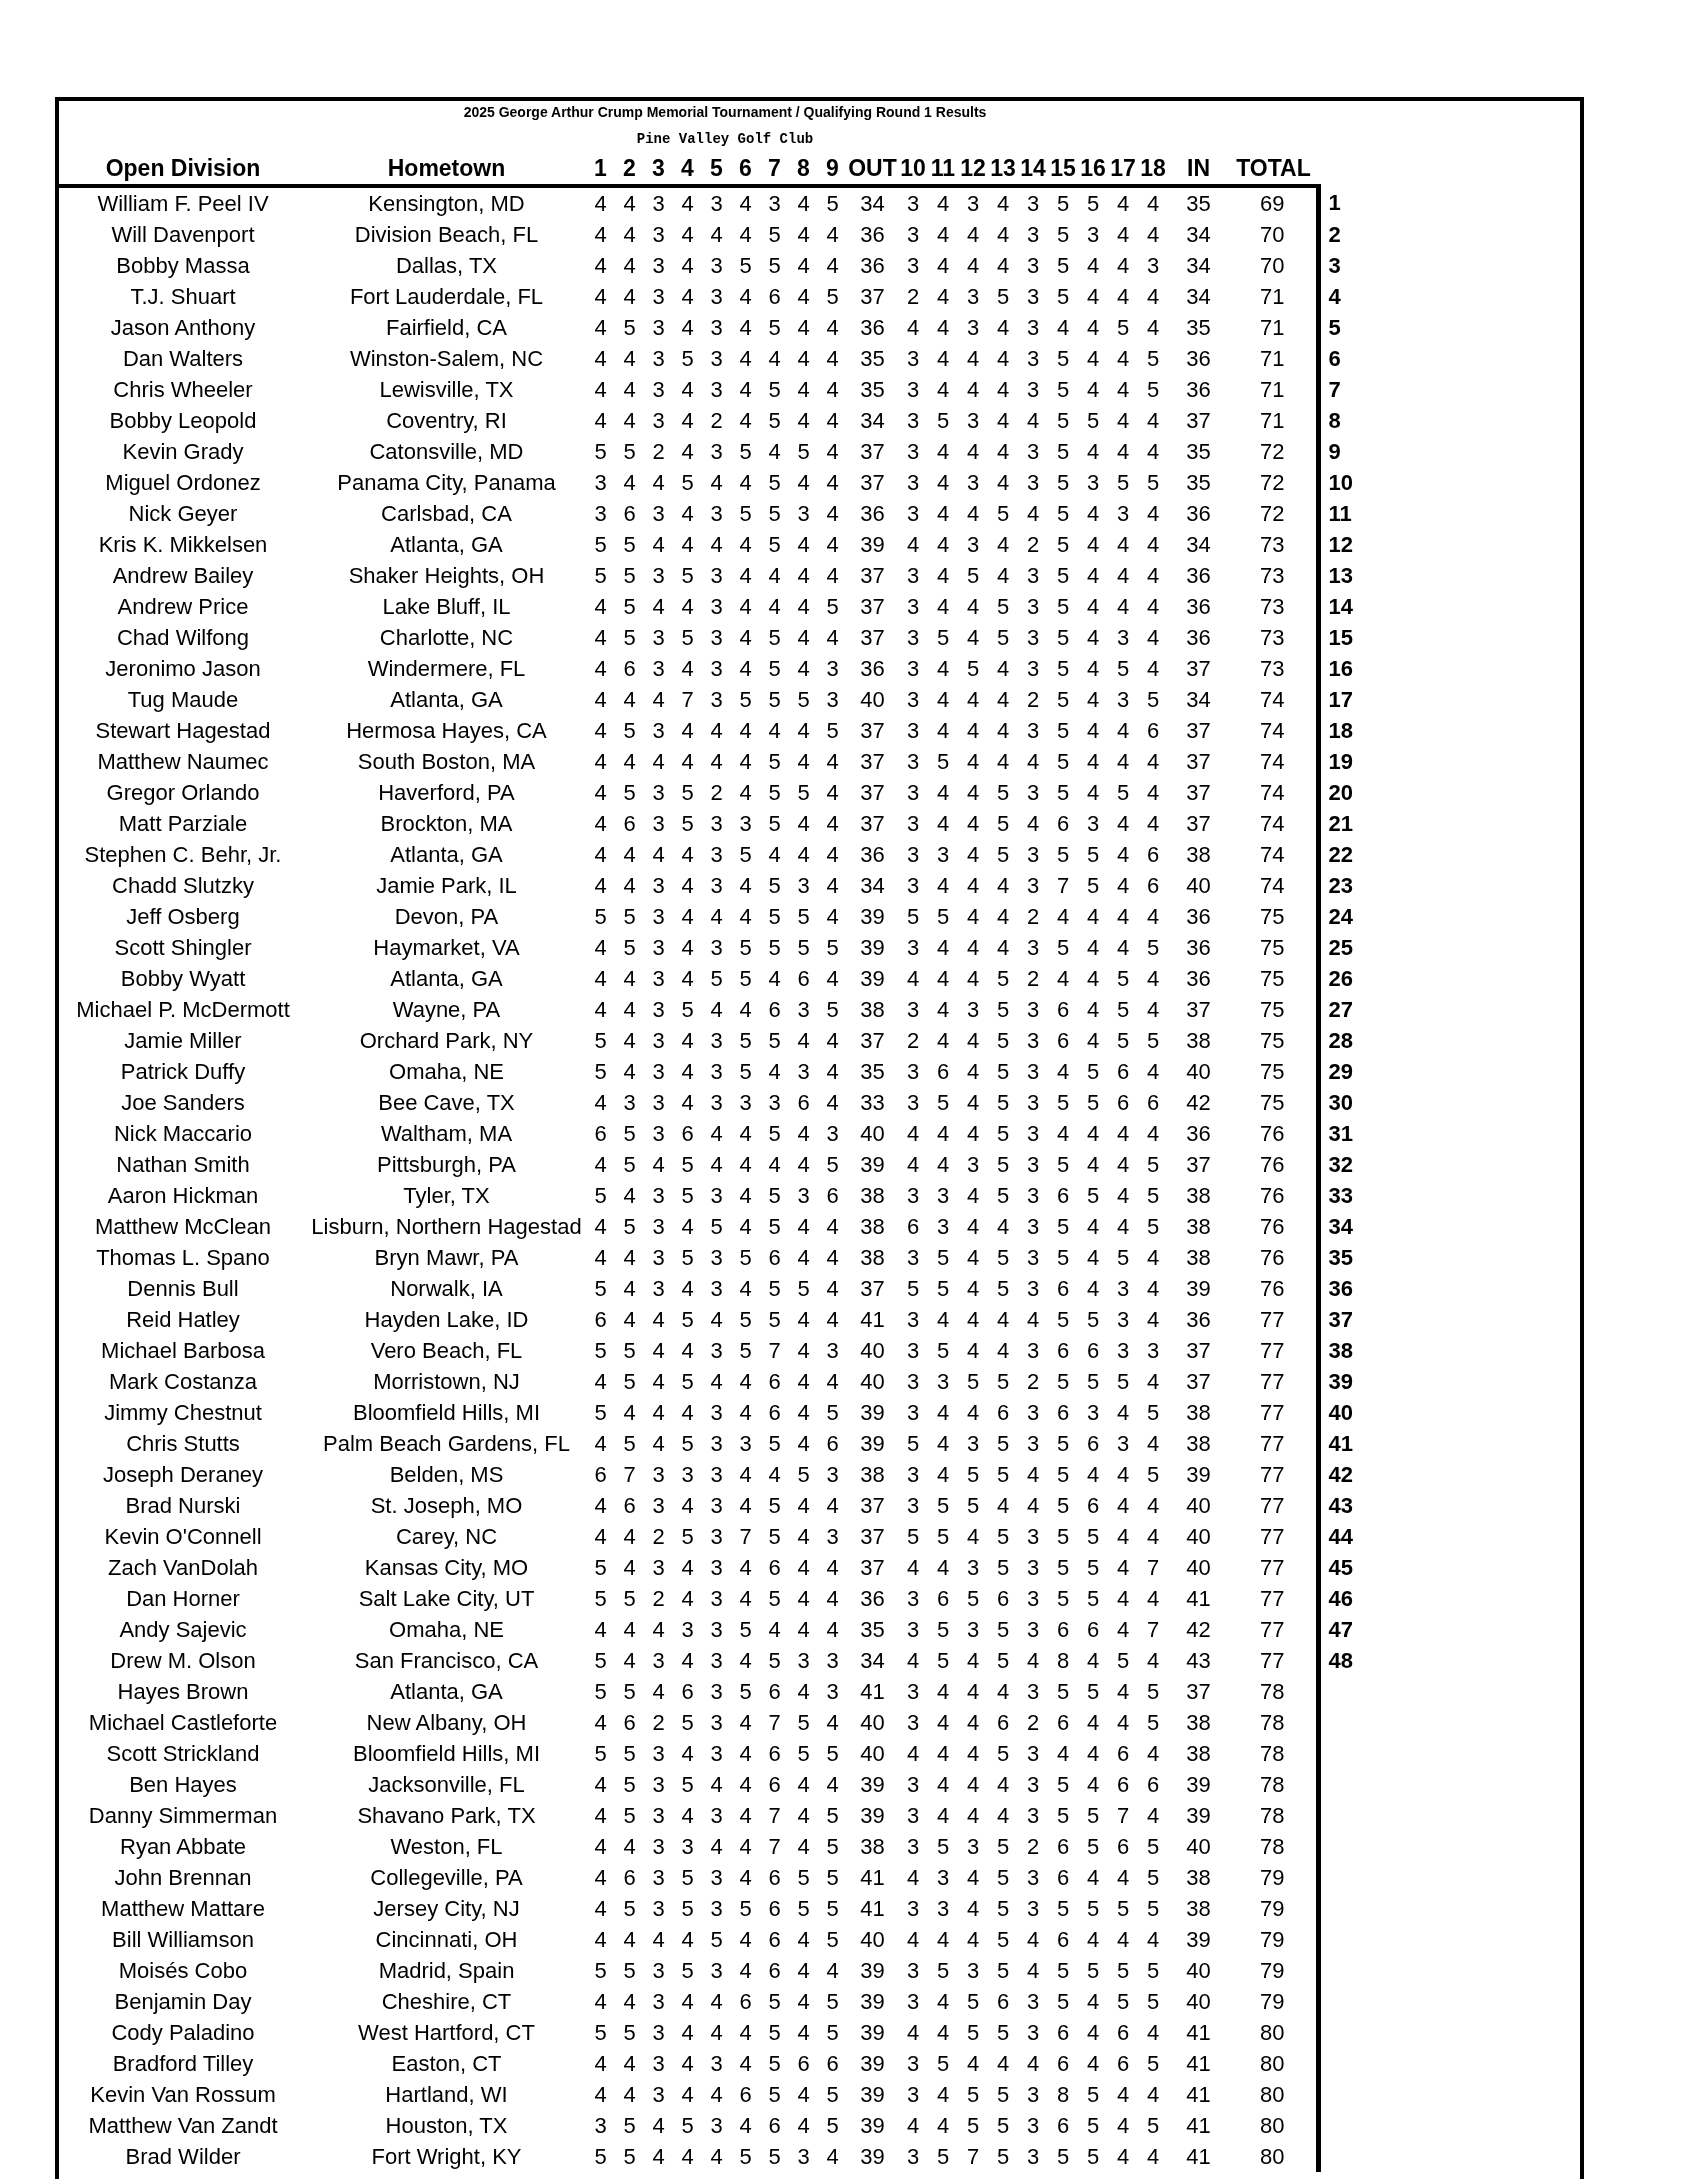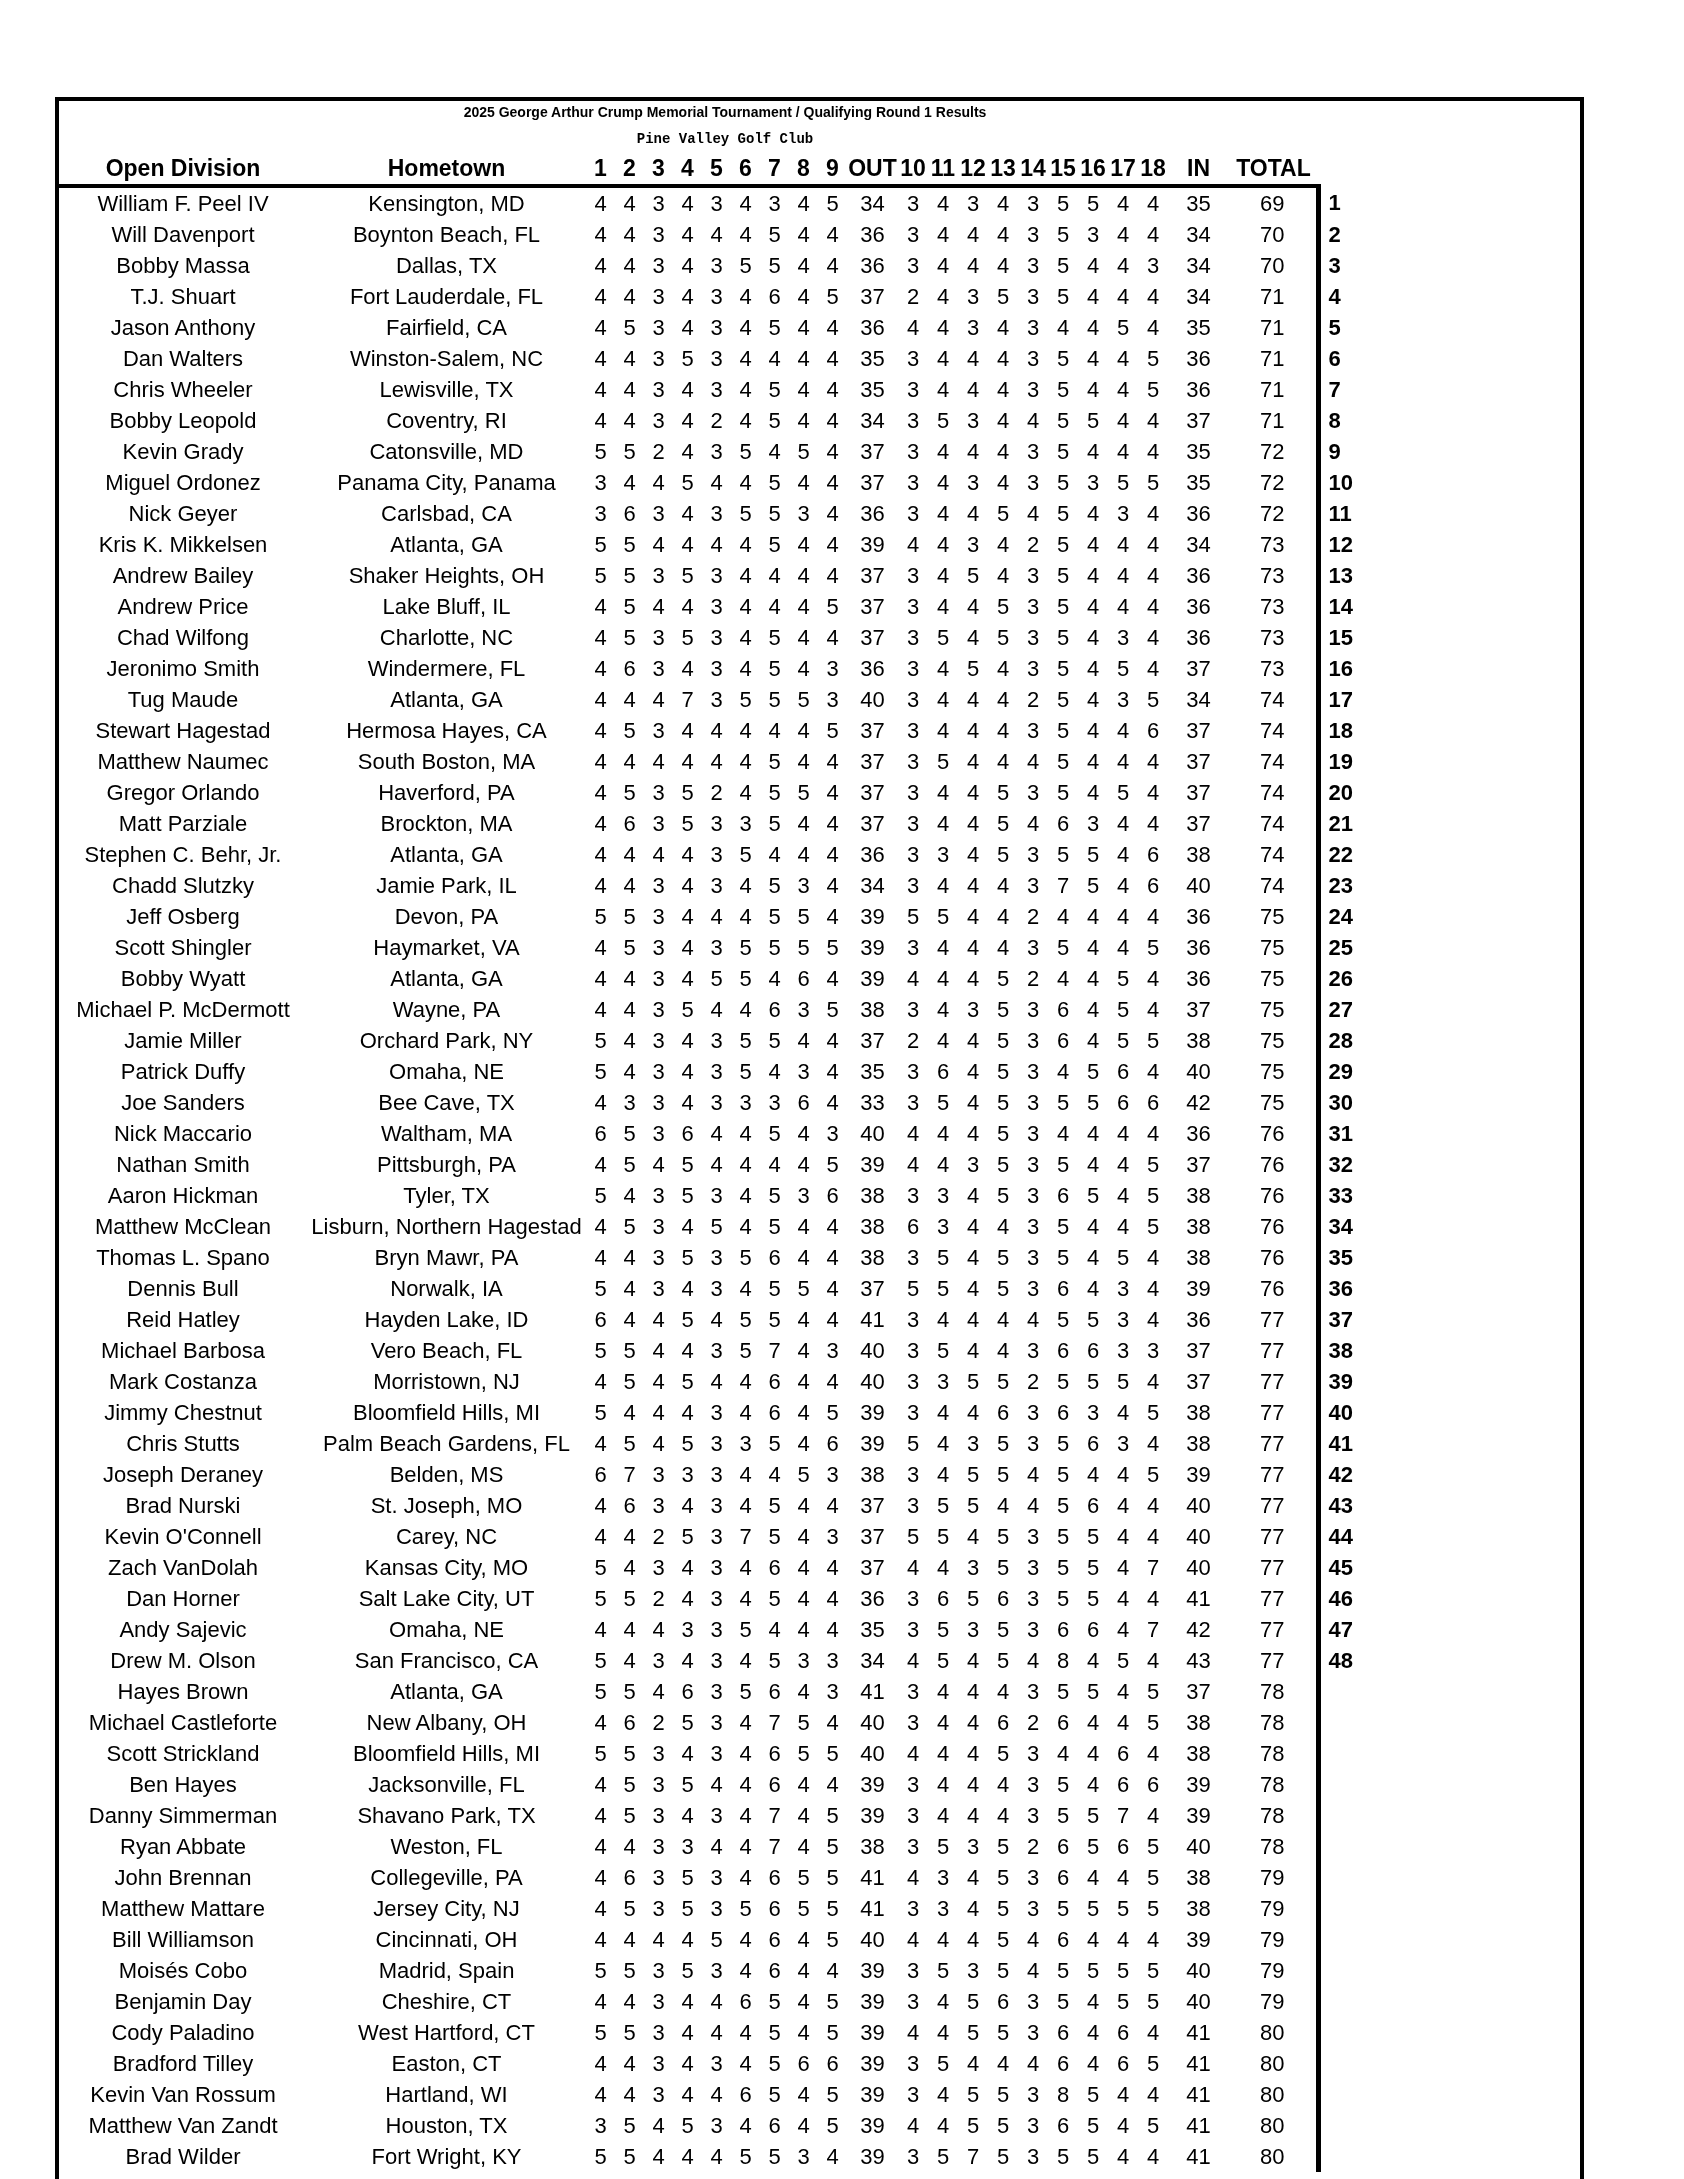--- a/index.html
+++ b/index.html
@@ -109,21 +109,21 @@
         <td>5</td>
         <td>5</td>
         <td>4</td>
         <td>4</td>
         <td>35</td>
         <td>69</td>
         <td class="rank">1</td>
       </tr>
       <tr>
         <td>Will Davenport</td>
-        <td>Boynton Beach, FL</td>
+        <td>Division Beach, FL</td>
         <td>4</td>
         <td>4</td>
         <td>3</td>
         <td>4</td>
         <td>4</td>
         <td>4</td>
         <td>5</td>
         <td>4</td>
         <td>4</td>
         <td>36</td>
@@ -472,21 +472,21 @@
         <td>3</td>
         <td>5</td>
         <td>4</td>
         <td>3</td>
         <td>4</td>
         <td>36</td>
         <td>73</td>
         <td class="rank">15</td>
       </tr>
       <tr>
-        <td>Jeronimo Smith</td>
+        <td>Jeronimo Jason</td>
         <td>Windermere, FL</td>
         <td>4</td>
         <td>6</td>
         <td>3</td>
         <td>4</td>
         <td>3</td>
         <td>4</td>
         <td>5</td>
         <td>4</td>
         <td>3</td>

